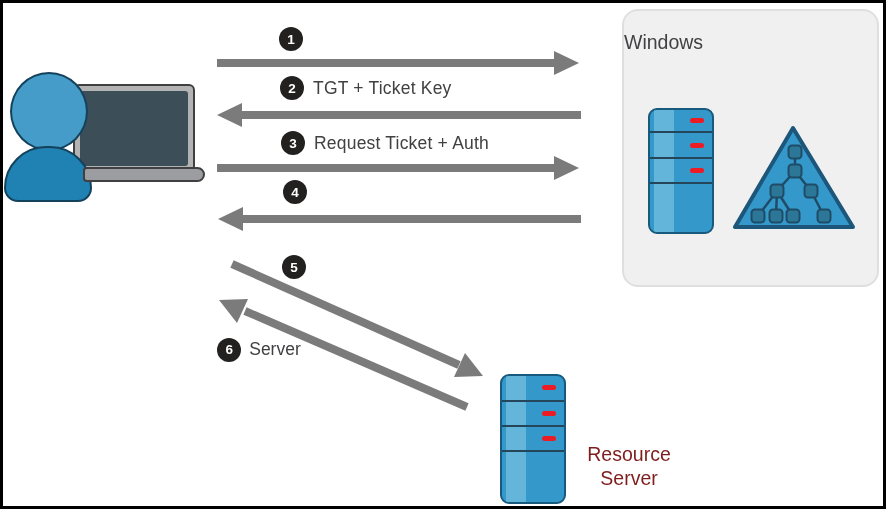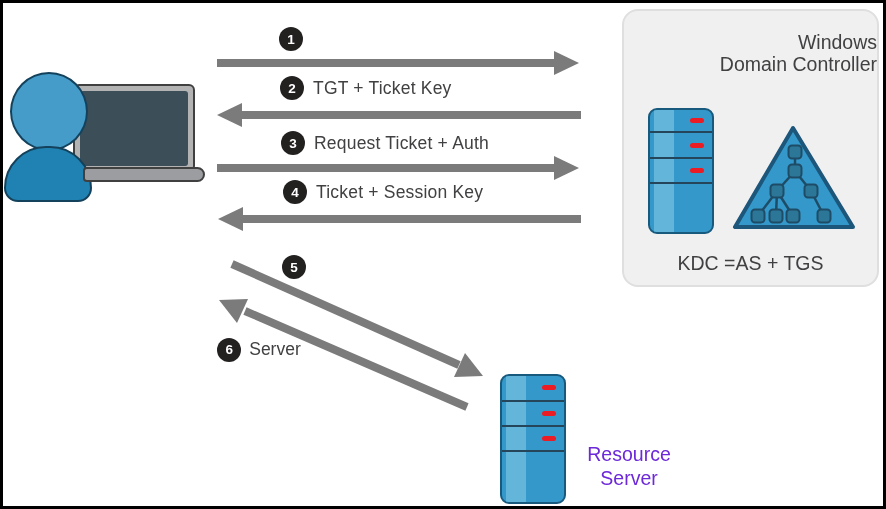--- a/index.html
+++ b/index.html
@@ -50,39 +50,39 @@
     position:absolute;left:4px;top:146px;width:84px;height:52px;
     background:#1f82b2;border:2px solid #14425c;
     border-radius:42px 42px 14px 14px;z-index:2;
   }
   
   .kdc-box{
     position:absolute;left:622px;top:9px;width:253px;height:274px;
     background:#f0f0f1;border:2px solid #dfdfe0;border-radius:16px;z-index:2;
   }
   .kdc-title{
-    position:absolute;top:20px;left:0;right:0;text-align:right;
+    position:absolute;top:20px;left:0;right:0;text-align:left;
     color:#414042;font-size:19.5px;line-height:22px;
   }
   .kdc-caption{
     position:absolute;bottom:10px;left:0;right:0;text-align:center;
     color:#414042;font-size:19.5px;
   }
   
   .server-icon{
     position:absolute;width:62px;height:122px;background:#3598cb;
     border:2.5px solid #185a7d;border-radius:9px;z-index:4;overflow:hidden;
   }
   .srv-stripe{position:absolute;left:4px;top:0;bottom:0;width:20px;background:#63b5da;}
   .srv-div{position:absolute;left:0;right:0;height:2px;background:#25465a;}
   .srv-led{position:absolute;right:8px;width:14px;height:4.5px;border-radius:2.5px;background:#ec1c24;}
   
   .res-label{
     position:absolute;left:568px;top:442px;width:122px;text-align:center;
-    color:#6d28d9;font-size:19.5px;line-height:24px;z-index:5;
+    color:#7f1d1d;font-size:19.5px;line-height:24px;z-index:5;
   }
 </style>
 </head>
 <body>
 
 <div class="canvas">
 
   <svg class="flow" width="886" height="509" viewBox="0 0 886 509">
     <g>
       <line class="arrow-shaft" x1="217" y1="63" x2="557" y2="63"></line>
@@ -123,39 +123,36 @@
   <div class="msg" style="left:280px;top:76px;">
     <span class="badge">2</span>
     <span>TGT + Ticket Key</span>
   </div>
   <div class="msg" style="left:281px;top:131px;">
     <span class="badge">3</span>
     <span>Request Ticket + Auth</span>
   </div>
   <div class="msg" style="left:283px;top:180px;">
     <span class="badge">4</span>
-    <span>Ticket + Session Key</span>
   </div>
   <div class="msg" style="left:282px;top:255px;">
     <span class="badge">5</span>
   </div>
 
   <div class="msg-block" style="left:173px;top:337px;">
     <div class="line1">
       <span class="badge">6</span>
       <span>Server</span>
     </div>
   </div>
 
   <div class="kdc-box">
     <div class="kdc-title">
       <div>Windows</div>
-      <div>Domain Controller</div>
     </div>
-    <div class="kdc-caption">KDC =AS + TGS</div>
   </div>
 
   <div class="server-icon" style="left:648px;top:108px;">
     <div class="srv-stripe"></div>
     <div class="srv-div" style="top:21px"></div>
     <div class="srv-div" style="top:47px"></div>
     <div class="srv-div" style="top:72px"></div>
     <div class="srv-led" style="top:8px"></div>
     <div class="srv-led" style="top:33px"></div>
     <div class="srv-led" style="top:58px"></div>

